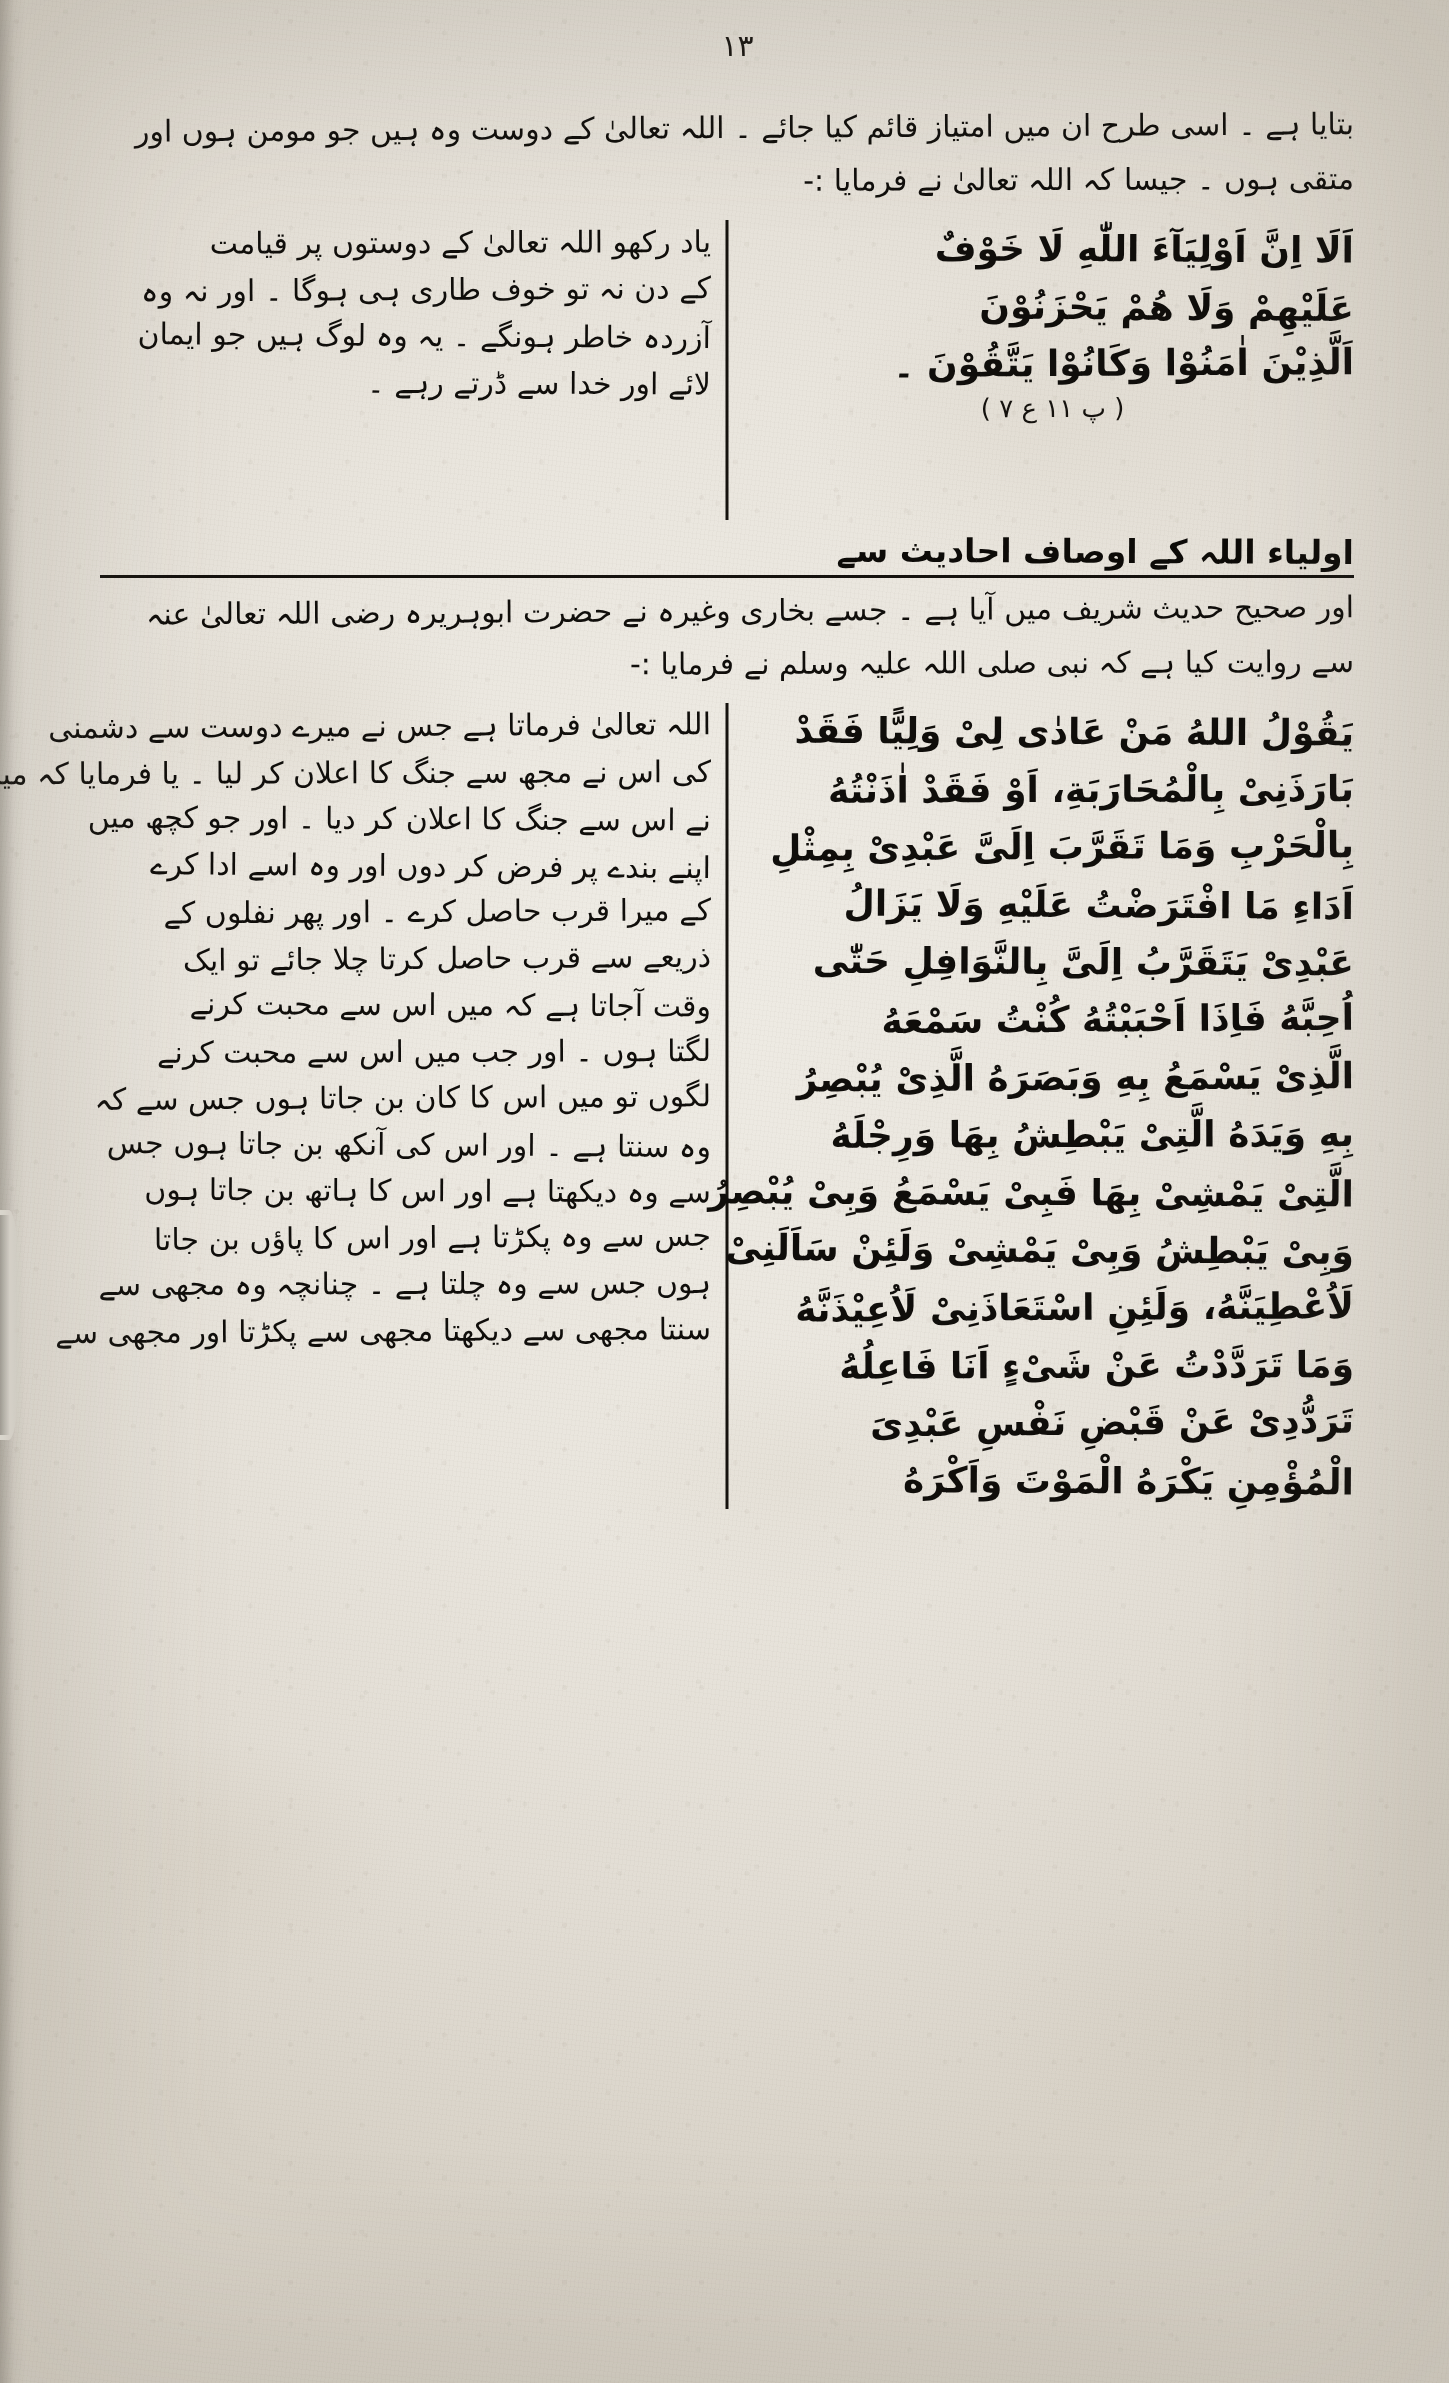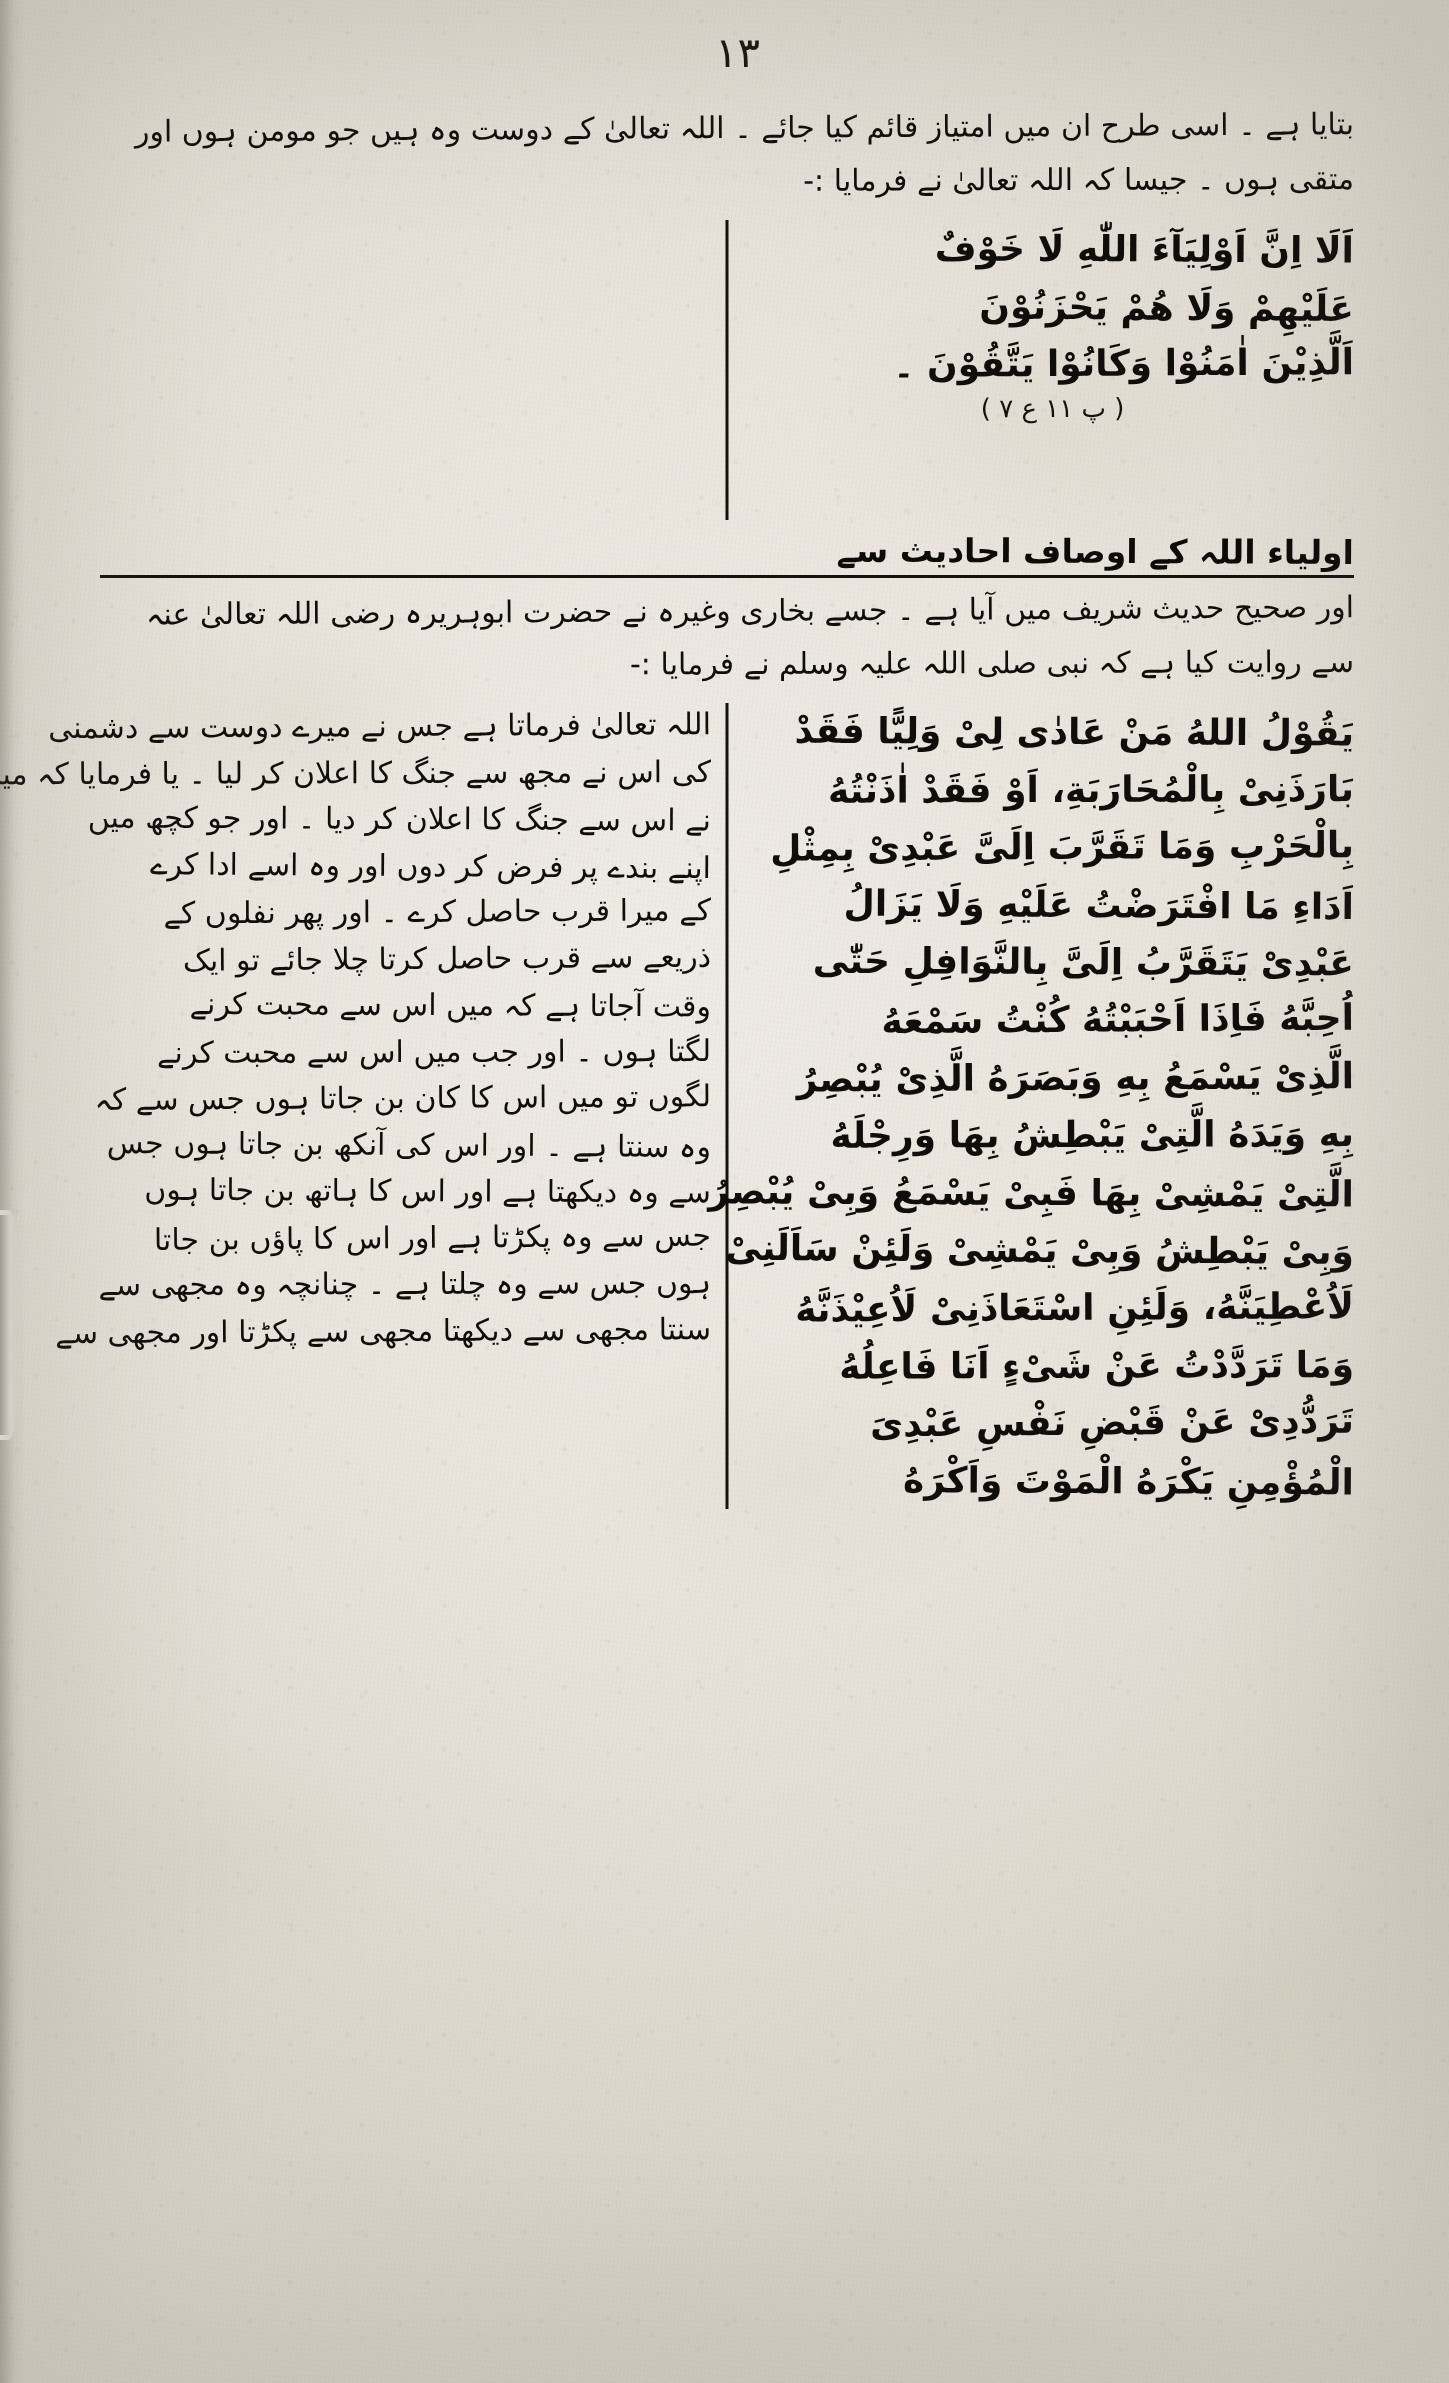--- a/index.html
+++ b/index.html
@@ -84,21 +84,21 @@
     position: absolute; inset: 0; pointer-events: none;
     box-shadow: inset 0 0 180px 60px rgba(120,112,98,.16);
   }
 
   
   .folio {
     position: absolute;
     top: 28px; left: 0; right: 0;
     text-align: center;
     font-family: "DejaVu Sans", sans-serif;
-    font-size: 42px;
+    font-size: 30px;
     color: #15120e;
     letter-spacing: 1px;
     padding-left: 26px;
   }
 
   .textblock {
     position: absolute;
     left: 100px;
     right: 95px;
     top: 105px;
@@ -211,20 +211,26 @@
     <div class="columns" style="min-height:300px;">
       <div class="divider"></div>
 
       <div class="col-right">
         <div class="arabic-line j2">اَلَا اِنَّ اَوْلِیَآءَ اللّٰهِ لَا خَوْفٌ</div>
         <div class="arabic-line j4">عَلَیْهِمْ وَلَا هُمْ یَحْزَنُوْنَ</div>
         <div class="arabic-line j1">اَلَّذِیْنَ اٰمَنُوْا وَکَانُوْا یَتَّقُوْنَ ۔</div>
         <div class="ayah-ref j3">( پ ۱۱ ع ۷ )</div>
       </div>
 
+      <div class="col-left">
+        <div class="urdu-line j3">یاد رکھو اللہ تعالیٰ کے دوستوں پر قیامت</div>
+        <div class="urdu-line j1">کے دن نہ تو خوف طاری ہی ہوگا ۔ اور  نہ  وہ</div>
+        <div class="urdu-line j4">آزردہ خاطر ہونگے ۔ یہ وہ لوگ ہیں جو ایمان</div>
+        <div class="urdu-line j2">لائے اور خدا سے ڈرتے رہے ۔</div>
+      </div>
     </div>
 
     <div class="row-full" style="margin-top:10px;">
       <div class="heading j2">اولیاء اللہ کے اوصاف احادیث سے</div>
       <div class="rule"></div>
     </div>
 
     <div class="row-full j1">
       <div class="urdu-line tight">اور صحیح حدیث شریف میں آیا ہے ۔ جسے بخاری وغیرہ نے حضرت ابوہریرہ رضی اللہ تعالیٰ عنہ</div>
     </div>

